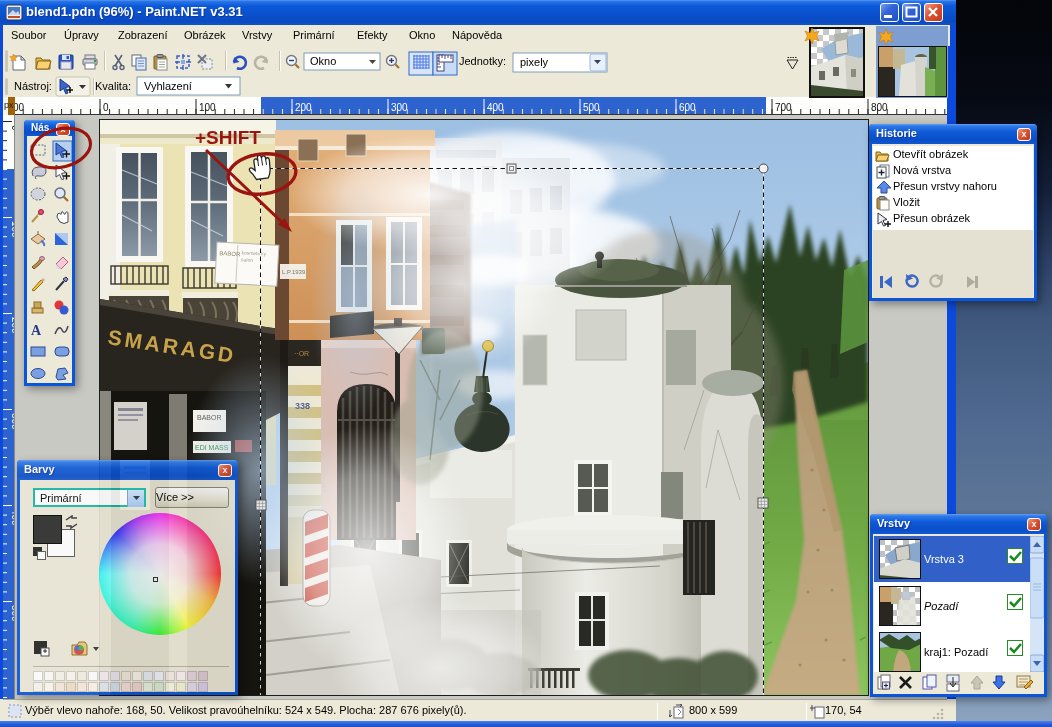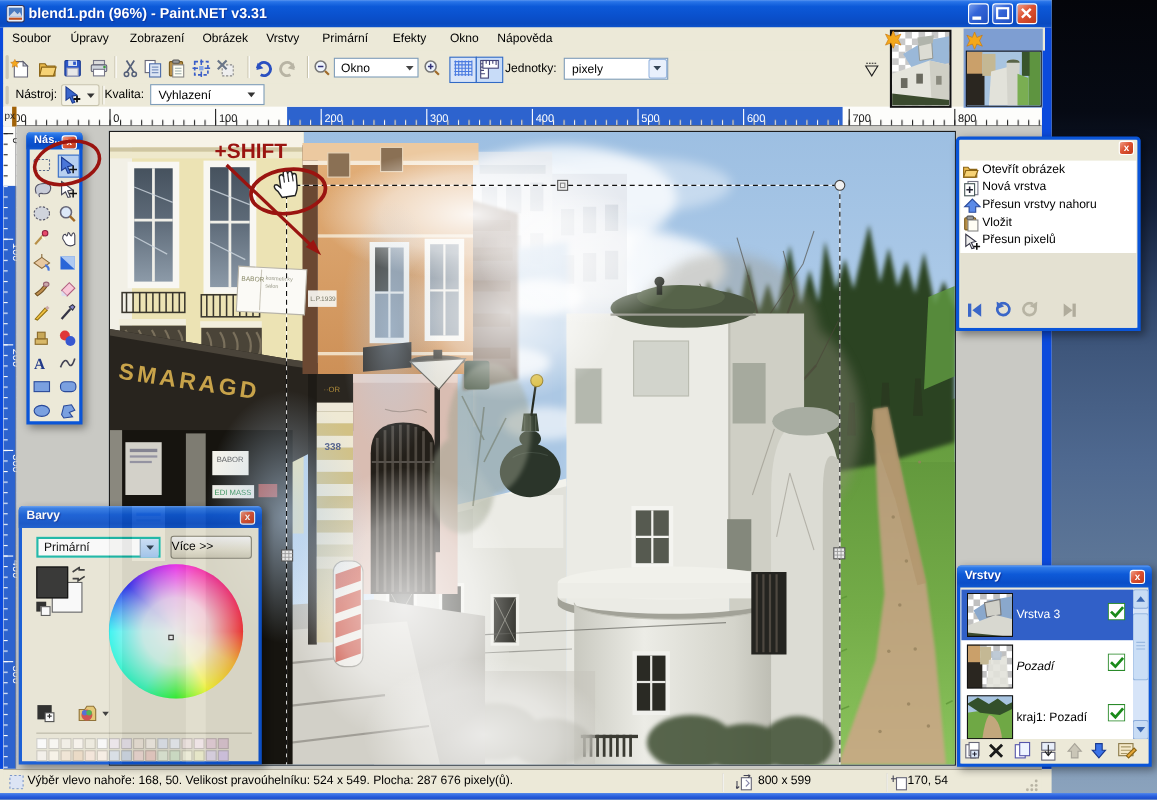--- a/index.html
+++ b/index.html
@@ -17,21 +17,21 @@
 #menubar{position:absolute;left:3px;top:25px;width:947px;height:21px;background:#ece9d8;font-size:11px}
 #menubar span{position:absolute;top:4px;color:#000}
 .tb{position:absolute;background:#ece9d8;font-size:11px}
 #winleft{position:absolute;left:0;top:25px;width:3px;height:674px;background:#0b4adc}
 #winright{position:absolute;left:947px;top:25px;width:9px;height:674px;background:#0b4adc}
 #statusbar{position:absolute;left:3px;top:699px;width:944px;height:22px;background:#ece9d8;border-top:1px solid #aca899;font-size:11px}
 .sbdiv{position:absolute;top:3px;height:17px;width:1px;background:#aca899;border-right:1px solid #fff}
 .ico{position:absolute}
 #hrulwrap{position:absolute;left:3px;top:97px;width:944px;height:18px;background:#fff}
 #vrulwrap{position:absolute;left:3px;top:115px;width:12px;height:584px;background:#fff}
-#pxbox{position:absolute;left:3px;top:97px;width:12px;height:18px;background:#f6f5ef;font-size:9px;color:#222;border-right:4px solid #a16207;z-index:3}
+#pxbox{position:absolute;left:3px;top:97px;width:12px;height:18px;background:#f6f5ef;font-size:9px;color:#222;border-right:7px solid #a16207;z-index:3}
 #canvasarea{position:absolute;left:15px;top:115px;width:932px;height:584px;background:#c9c9c4;overflow:hidden}
 #photo{position:absolute;left:84px;top:4px;width:770px;height:577px;border:1px solid #1c1c1c;background:#9cbee0}
 .fwin{position:absolute;border:3px solid #0a55d8;border-radius:4px 4px 0 0;background:#ece9d8;z-index:10;box-shadow:3px 3px 8px rgba(0,0,0,.4)}
 .ftitle{position:absolute;left:-3px;top:-3px;right:-3px;height:20px;border-radius:4px 4px 0 0;
 background:linear-gradient(180deg,#66a0f4 0%,#2e7ae8 10%,#0e5ad8 40%,#0a4ec8 80%,#1058d0 100%);
 color:#fff;font-weight:bold;font-size:11px;padding:3px 0 0 7px;text-shadow:1px 1px 1px #1036a0}
 .fx{position:absolute;top:-1px;width:14px;height:13px;border:1px solid #fff;border-radius:3px;
 background:linear-gradient(135deg,#f0a088,#dd5232 45%,#c03a1a);color:#fff;font-size:9px;font-weight:bold;text-align:center;line-height:11px}
 #overlay{position:absolute;left:0;top:0;width:1052px;height:727px;z-index:40;pointer-events:none}
 </style></head>
@@ -831,27 +831,28 @@
   <g transform="translate(2,226)">
    <ellipse cx="9" cy="8.5" rx="7" ry="5" fill="#7aa0e0" stroke="#2a4a9a"></ellipse>
    <g transform="translate(24,0)">
           <path d="M3 12 L5 4 L12 3 L15 8 L10 10 L13 14 L5 15 Z" fill="#7aa0e0" stroke="#2a4a9a"></path>
         </g>
   </g>
  </svg>
 </div>
 
 <div class="fwin" id="historie" style="left:869px;top:124px;width:168px;height:177px">
+ <div class="ftitle">Historie</div>
  <div class="fx" style="right:3px;top:1px">x</div>
  <div style="position:absolute;left:1px;top:19px;width:160px;height:84px;background:#fff;font-size:11px">
   <div style="position:absolute;left:20px;top:2px">Otevřít obrázek</div>
   <div style="position:absolute;left:20px;top:18px">Nová vrstva</div>
   <div style="position:absolute;left:20px;top:34px">Přesun vrstvy nahoru</div>
   <div style="position:absolute;left:20px;top:50px">Vložit</div>
-  <div style="position:absolute;left:20px;top:66px">Přesun pixelů</div>
+  <div style="position:absolute;left:20px;top:66px">Přesun obrázek</div>
   <svg style="position:absolute;left:1px;top:1px" width="18" height="82">
    <g transform="translate(1,1)">
           <path d="M1 4 h4 l1.5 2 H13 v7 H1 z" fill="#e8b84c" stroke="#8a6414"></path>
           <path d="M3 7 h11 l-2.5 6 H1 z" fill="#f6d275" stroke="#8a6414"></path>
         </g>
    <g transform="translate(2,17)">
           <rect x="4" y="1" width="9" height="12" fill="#fff" stroke="#778"></rect>
           <rect x="1" y="3" width="9" height="11" fill="#fff" stroke="#455"></rect>
           <path d="M5.5 5.5 v6 M2.5 8.5 h6" stroke="#223" stroke-width="1.4"></path>
         </g>

